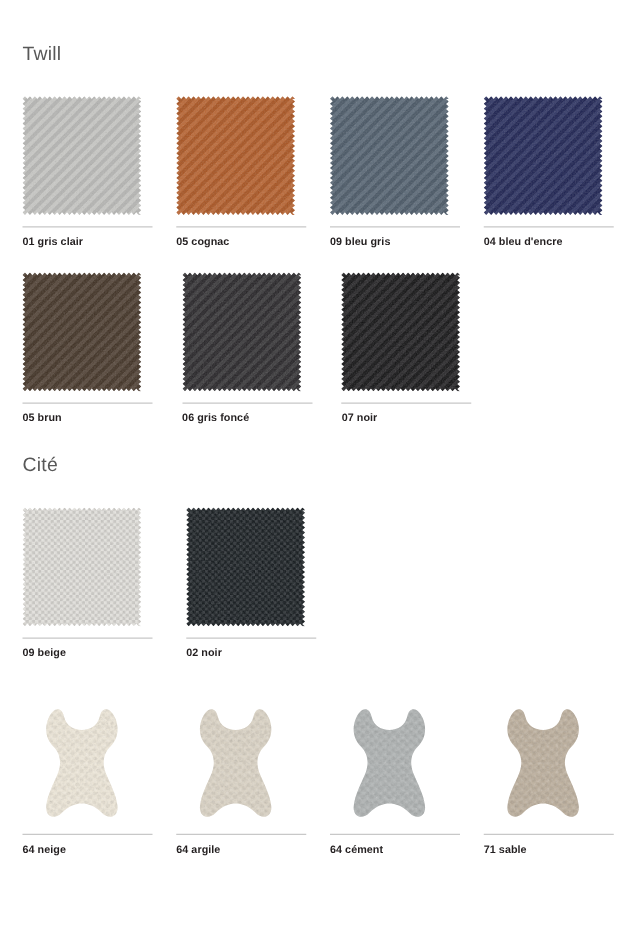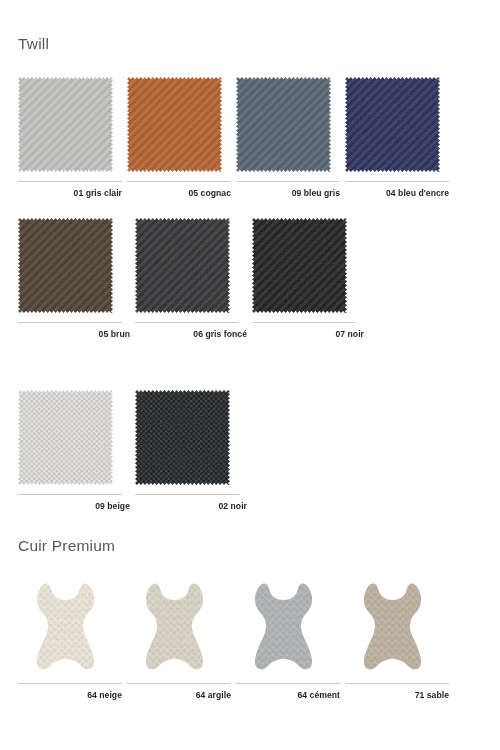--- a/index.html
+++ b/index.html
@@ -37,22 +37,21 @@
 
   .section {
     position: absolute;
     left: 18px;
     right: 18px;
   }
 
   
   .swatch-row {
     display: flex;
-    gap: 2px;
-    text-align: right;
+    gap: 16px;
   }
   .swatch-cell {
     width: 112px;
     margin-right: 3px;
     box-sizing: border-box;
   }
   .swatch-cell:last-child { margin-right: 0; }
 
   .swatch-art {
     width: 95px;
@@ -300,20 +299,21 @@
       <rect width="95" height="95" filter="url(#fg7)" fill="#888"></rect>
     </g>
   </svg></div>
           <div class="label-rule"></div>
           <div class="swatch-label">07 noir</div>
         </div>
       </div>
   </div>
 
   <div class="section" id="sec-cite" style="top:365px;">
+    <h2 class="section-title">Cité</h2>
     <div class="swatch-row" id="row-cite-1" style="margin-top:25px;">
         <div class="swatch-cell">
           <div class="swatch-art">
   <svg viewBox="0 0 95 95" width="95" height="95">
     <defs>
 
       <pattern id="tex8" width="5" height="5" patternUnits="userSpaceOnUse">
         <rect width="5" height="5" fill="none"></rect>
         <rect width="2.4" height="2.4" fill="#ffffff" opacity="0.12"></rect>
         <rect x="2.6" y="2.6" width="2.4" height="2.4" fill="#ffffff" opacity="0.12"></rect>
@@ -371,21 +371,20 @@
       <rect width="95" height="95" filter="url(#fg9)" fill="#888"></rect>
     </g>
   </svg></div>
           <div class="label-rule"></div>
           <div class="swatch-label">02 noir</div>
         </div>
       </div>
   </div>
 
   <div class="section" id="sec-cuir" style="top:538px;">
-    <h2 class="section-title">Cuir Premium</h2>
     <div class="swatch-row" id="row-cuir-1" style="margin-top:25px;">
         <div class="swatch-cell">
           <div class="swatch-art">
   <svg viewBox="0 0 95 95" width="95" height="95">
     <defs>
       <pattern id="lt10" width="7" height="7" patternUnits="userSpaceOnUse">
         <circle cx="1.8" cy="1.8" r="1.5" fill="#000" opacity="0.055"></circle>
         <circle cx="5.2" cy="4.6" r="1.7" fill="#000" opacity="0.05"></circle>
         <circle cx="2.4" cy="5.6" r="1.2" fill="#fff" opacity="0.10"></circle>
         <circle cx="5.8" cy="1.4" r="1.1" fill="#fff" opacity="0.09"></circle>

